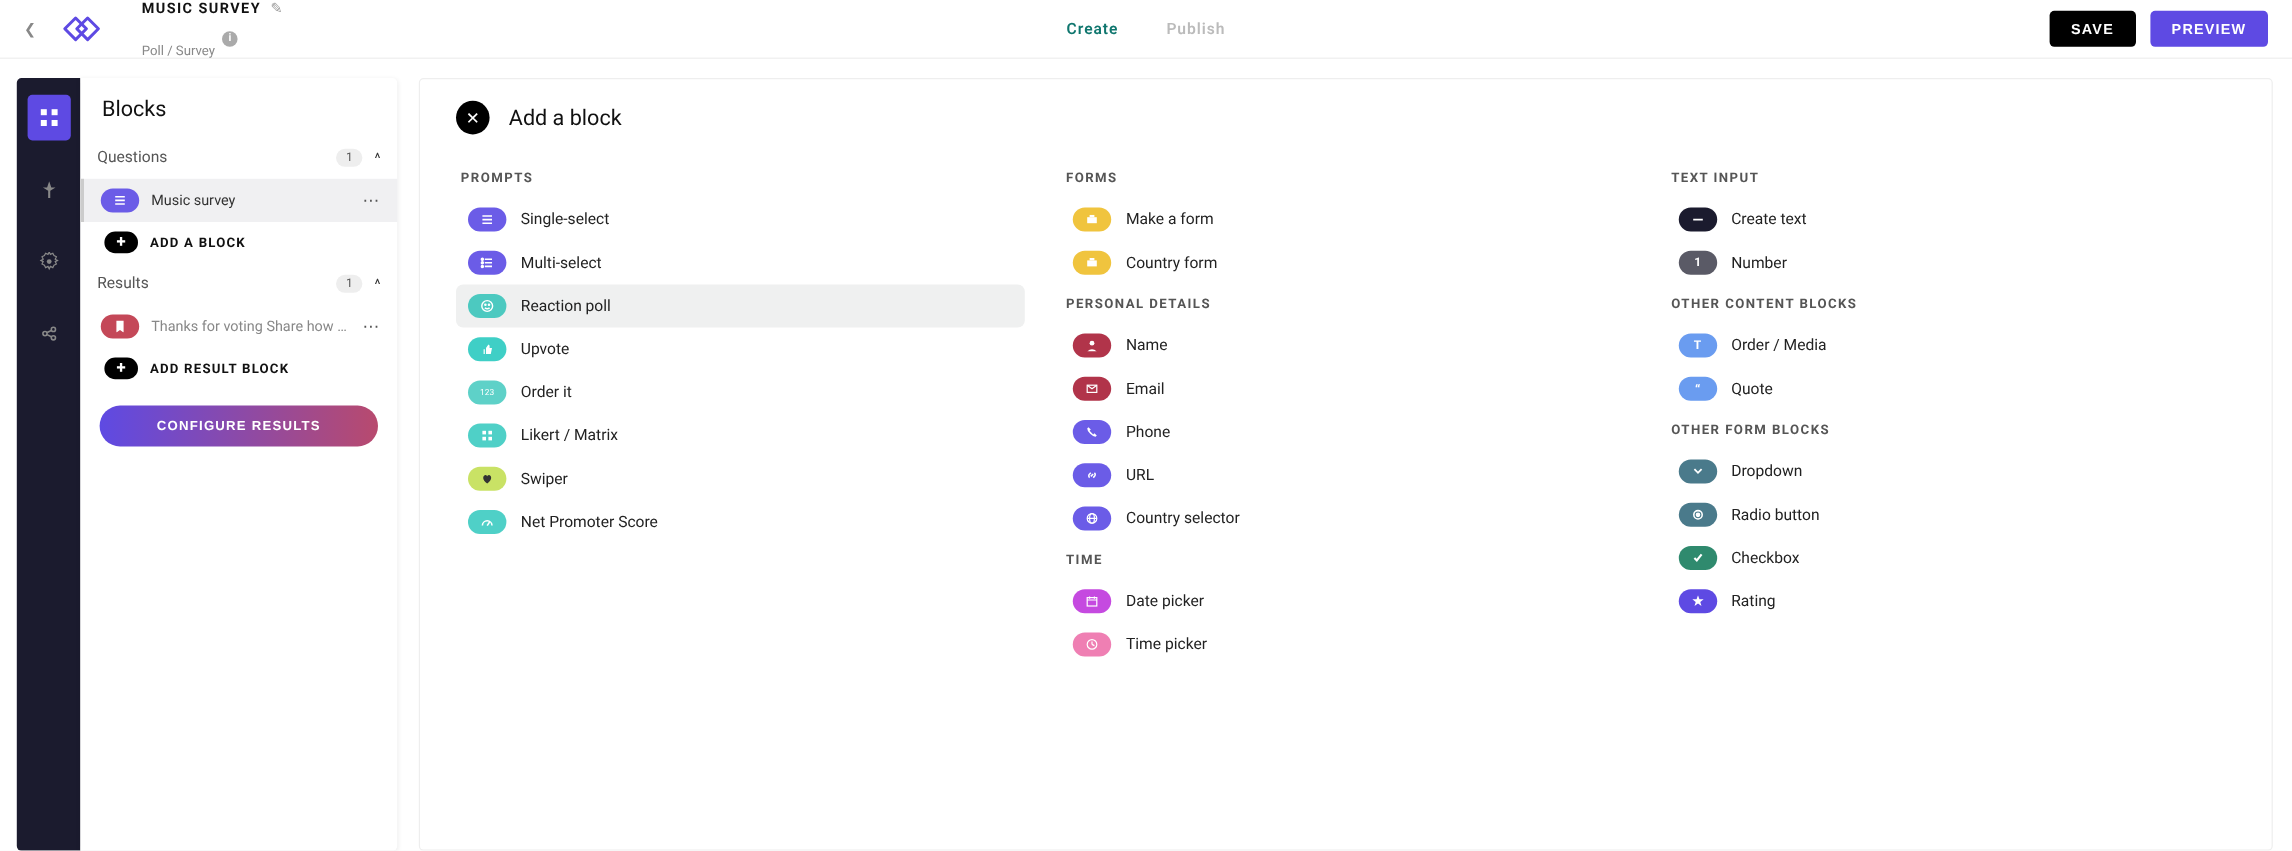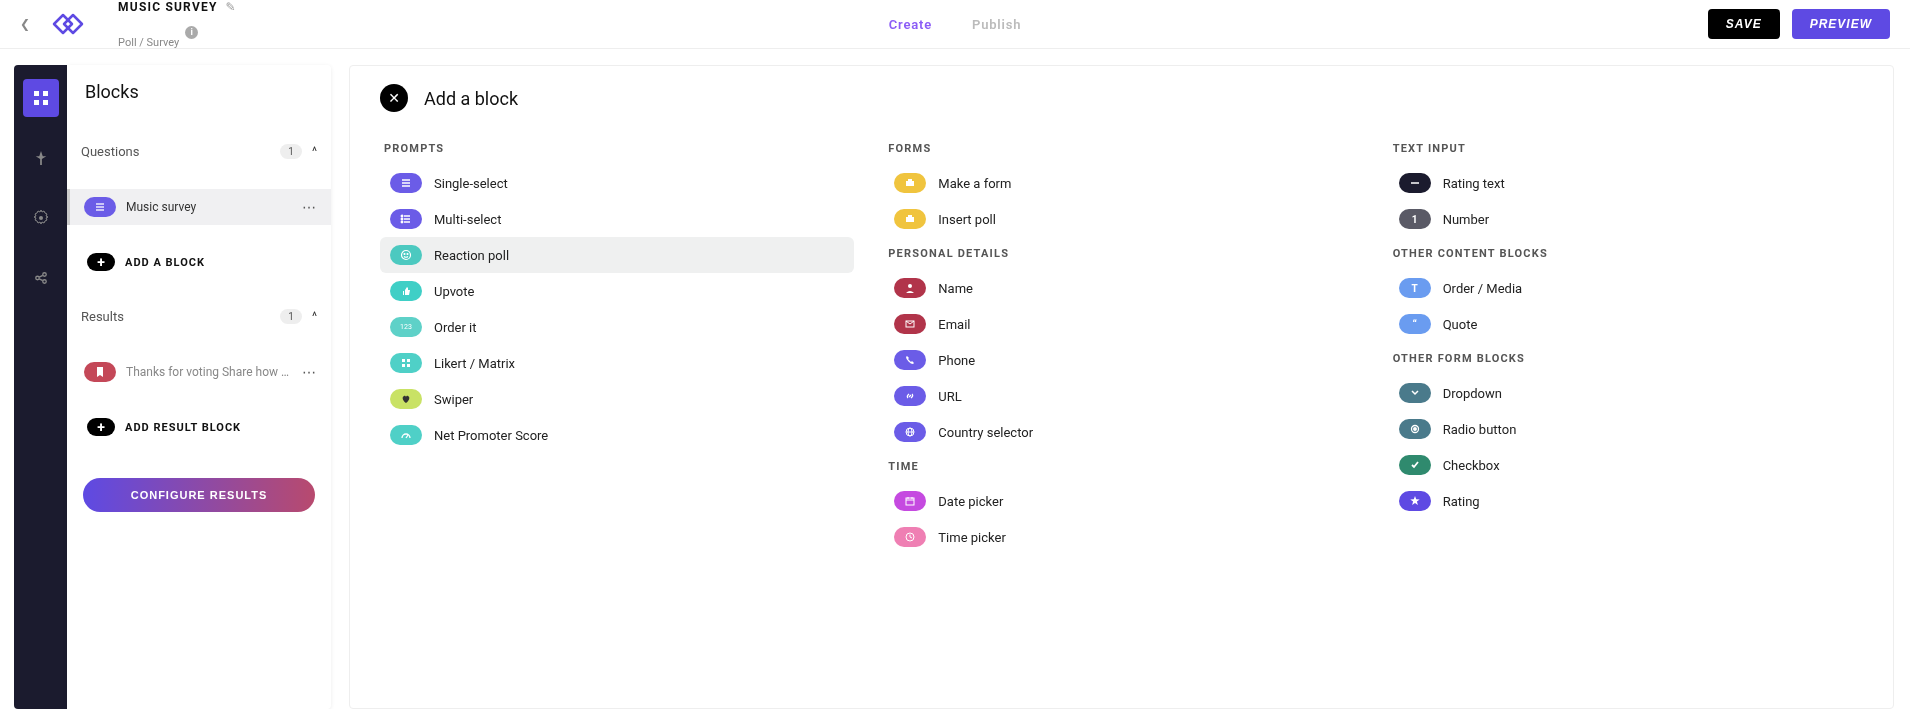--- a/index.html
+++ b/index.html
@@ -14,38 +14,38 @@
 .title-block { margin-left: 18px; }
 .title-row { display: flex; align-items: center; gap: 8px; }
 .title { font-size: 12px; font-weight: 700; letter-spacing: 1.2px; text-transform: uppercase; }
 .edit-icon { color: #999; font-size: 12px; }
 .subtitle-row { display: flex; align-items: center; gap: 6px; margin-top: 2px; }
 .subtitle { font-size: 11px; color: #888; margin-top: 20px; }
 .info-icon { width: 13px; height: 13px; background: #aaa; border-radius: 50%; color: #fff; font-size: 9px; display: flex; align-items: center; justify-content: center; font-weight: bold; }
 
 .header-center { position: absolute; left: 50%; transform: translateX(-50%); display: flex; gap: 40px; }
 .tab { font-size: 13px; font-weight: 600; letter-spacing: 0.8px; cursor: pointer; }
-.tab.active { color: #8b5cf6; }
+.tab.active { color: #0f766e; }
 .tab.inactive { color: #bbb; }
 
 .header-right { margin-left: auto; display: flex; gap: 12px; }
-.btn { padding: 8px 18px; font-size: 12px; font-weight: 700; letter-spacing: 1px; border: none; border-radius: 4px; cursor: pointer; font-style: italic; }
+.btn { padding: 8px 18px; font-size: 12px; font-weight: 700; letter-spacing: 1px; border: none; border-radius: 4px; cursor: pointer; }
 .btn-save { background: #000; color: #fff; }
 .btn-preview { background: #5e4ae3; color: #fff; }
 
 
 .body { display: flex; flex: 1; overflow: hidden; padding: 16px 0 0 14px; gap: 0; }
 
 
 .rail { width: 53px; background: #1b1b2e; border-radius: 4px 0 0 4px; display: flex; flex-direction: column; align-items: center; padding-top: 14px; gap: 22px; margin-right: 0; }
 .rail-item { width: 36px; height: 38px; display: flex; align-items: center; justify-content: center; border-radius: 4px; cursor: pointer; color: #888; }
 .rail-item.active { background: #5e4ae3; color: #fff; }
 
 
-.sidebar { width: 264px; background: #fff; border-radius: 0 4px 4px 0; display: flex; flex-direction: column; box-shadow: 0 1px 4px rgba(0,0,0,0.08); gap: 20px; }
+.sidebar { width: 264px; background: #fff; border-radius: 0 4px 4px 0; display: flex; flex-direction: column; box-shadow: 0 1px 4px rgba(0,0,0,0.08); }
 .sidebar-title { font-size: 18px; font-weight: 400; padding: 16px 18px 12px; }
 .section-header { display: flex; align-items: center; padding: 10px 14px; cursor: pointer; }
 .section-label { font-size: 13px; color: #555; flex: 1; }
 .count-badge { background: #eee; color: #555; font-size: 10px; padding: 2px 8px; border-radius: 10px; margin-right: 10px; }
 .chevron-up { font-size: 12px; color: #333; }
 
 .block-row { display: flex; align-items: center; padding: 8px 14px; gap: 10px; border-left: 3px solid transparent; }
 .block-row.selected { background: #f0f0f2; border-left-color: #ccc; }
 .block-icon { width: 32px; height: 20px; border-radius: 10px; display: flex; align-items: center; justify-content: center; flex-shrink: 0; }
 .block-icon.purple { background: #6b5ce7; }
@@ -316,21 +316,21 @@
               </span>
               <span class="opt-label">Make a form</span>
             </div>
           <div class="opt">
               <span class="opt-icon c-yellow">
                 <svg width="10" height="8" viewBox="0 0 10 8" fill="#fff">
                   <rect x="1" y="2" width="8" height="5"></rect>
                   <rect x="3" y="0" width="4" height="2"></rect>
                 </svg>
               </span>
-              <span class="opt-label">Insert poll</span>
+              <span class="opt-label">Country form</span>
             </div>
 
           <div class="col-heading">PERSONAL DETAILS</div>
           <div class="opt">
               <span class="opt-icon c-red">
                 <svg width="10" height="10" viewBox="0 0 10 10" fill="#fff">
                   <circle cx="5" cy="3" r="2"></circle>
                   <path d="M1 10 Q5 6 9 10"></path>
                 </svg>
               </span>
@@ -397,21 +397,21 @@
         </div>
 
         <div class="col">
           <div class="col-heading">TEXT INPUT</div>
           <div class="opt">
               <span class="opt-icon c-black">
                 <svg width="12" height="6" viewBox="0 0 12 6" stroke="#fff" stroke-width="1.5">
                   <line x1="2" y1="3" x2="10" y2="3"></line>
                 </svg>
               </span>
-              <span class="opt-label">Rating text</span>
+              <span class="opt-label">Create text</span>
             </div>
           <div class="opt">
               <span class="opt-icon c-grey">
                 <span style="color:#fff;font-size:10px;font-weight:700">1</span>
               </span>
               <span class="opt-label">Number</span>
             </div>
 
           <div class="col-heading">OTHER CONTENT BLOCKS</div>
           <div class="opt">

